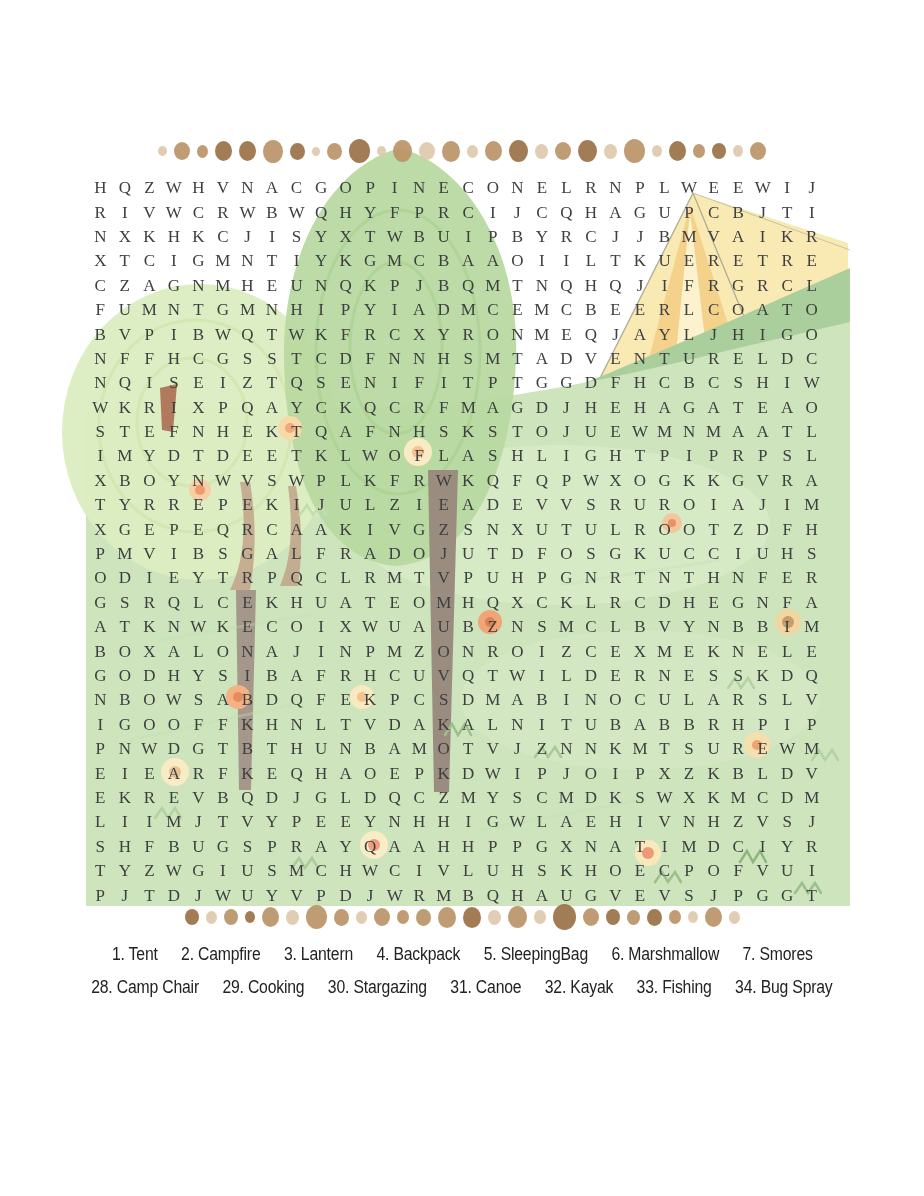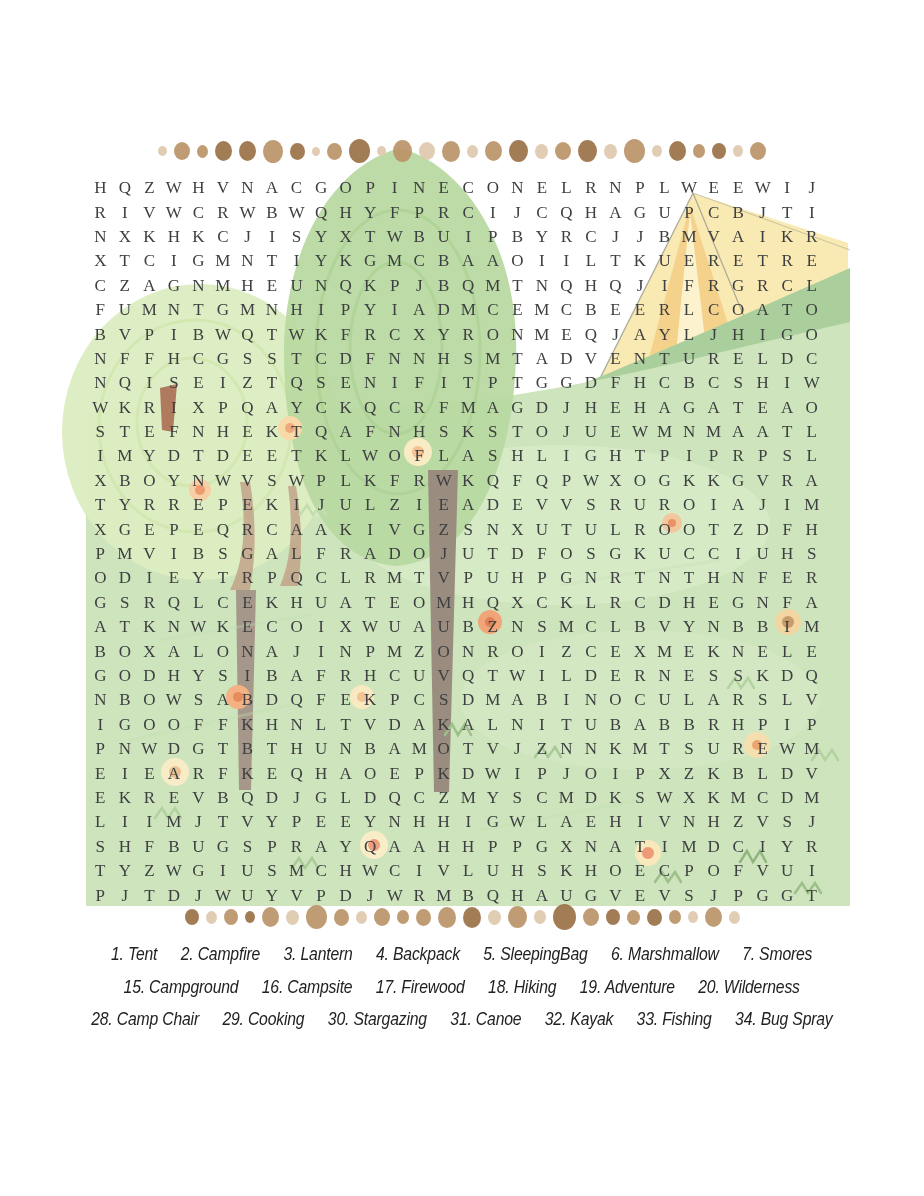--- a/index.html
+++ b/index.html
@@ -14,21 +14,21 @@
             align-items:center;gap:7px;z-index:2;}
   .dots-top{top:139px;}
   .dots-bottom{top:904px;}
   .dot{display:inline-block;border-radius:50%;opacity:0.92;}
   .ws-grid{position:absolute;left:88px;top:176px;width:736px;z-index:2;
            display:grid;grid-template-columns:repeat(30,1fr);}
   .cell{height:24.4px;display:flex;align-items:center;justify-content:center;
         font-family:"Liberation Serif",serif;font-size:17px;color:#3d3f40;}
   .word-list{position:absolute;top:938px;left:0;width:100%;z-index:2;text-align:center;
              color:#222222;}
-  .word-line{height:32.6px;line-height:32.6px;font-size:17.5px;font-style:italic;}
+  .word-line{height:32.6px;line-height:32.6px;font-size:17.5px;}
   .word-line-inner{display:inline-block;transform:scaleX(0.9);transform-origin:50% 50%;
                    white-space:nowrap;letter-spacing:-0.2px;}
   .word-item{margin:0 13px;}
   .footer{position:absolute;top:1138px;left:0;width:100%;display:flex;
           justify-content:center;align-items:center;gap:12px;z-index:2;}
   .footer-text{display:inline-block;transform:scaleX(0.92);color:#3c3c3c;font-size:24px;}
 </style>
 </head>
 <body>
 
@@ -1072,18 +1072,17 @@
       <span class="cell">S</span>
       <span class="cell">J</span>
       <span class="cell">P</span>
       <span class="cell">G</span>
       <span class="cell">G</span>
       <span class="cell">T</span>
     </div>
 
   <div class="word-list">
       <div class="word-line"><span class="word-line-inner"><span class="word-item">1. Tent</span><span class="word-item">2. Campfire</span><span class="word-item">3. Lantern</span><span class="word-item">4. Backpack</span><span class="word-item">5. SleepingBag</span><span class="word-item">6. Marshmallow</span><span class="word-item">7. Smores</span></span></div>
-      <div class="word-line"><span class="word-line-inner"><span class="word-item">15. Campground</span><span class="word-item">16. Campsite</span><span class="word-item">17. Firewood</span><span class="word-item">18. Hiking</span><span class="word-item">19. Adventure</span><span class="word-item">20. Wilderness</span></span></div>
       <div class="word-line"><span class="word-line-inner"><span class="word-item">28. Camp Chair</span><span class="word-item">29. Cooking</span><span class="word-item">30. Stargazing</span><span class="word-item">31. Canoe</span><span class="word-item">32. Kayak</span><span class="word-item">33. Fishing</span><span class="word-item">34. Bug Spray</span></span></div>
     </div>
 
 
 </div>
 
 </body></html>

